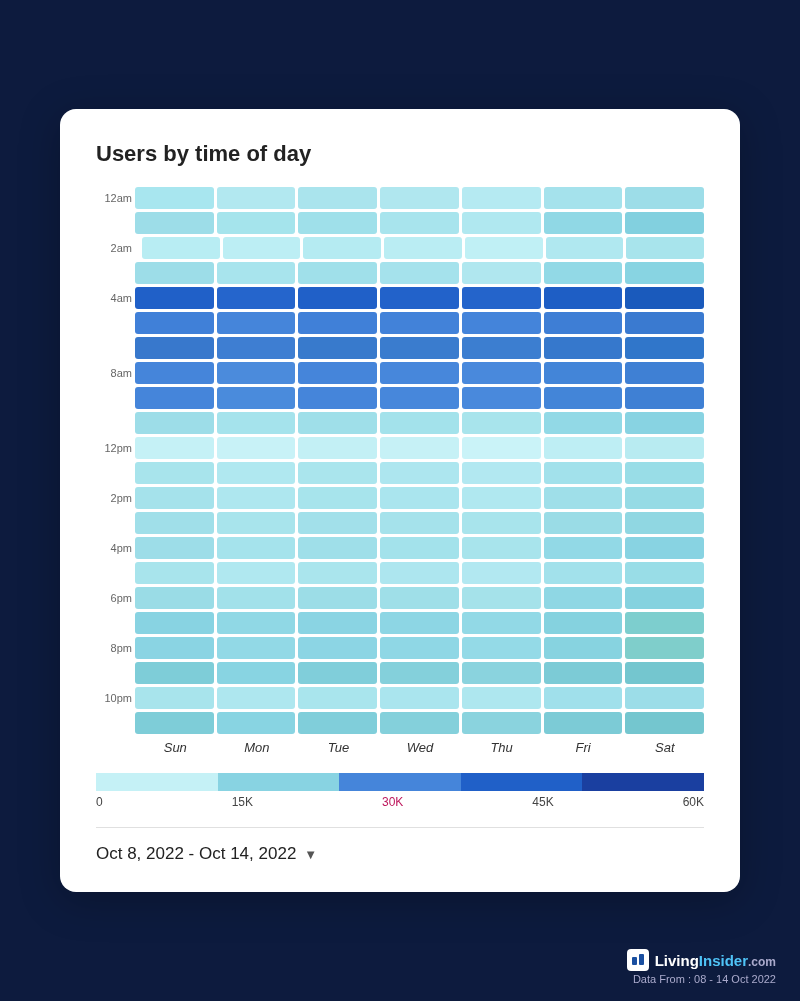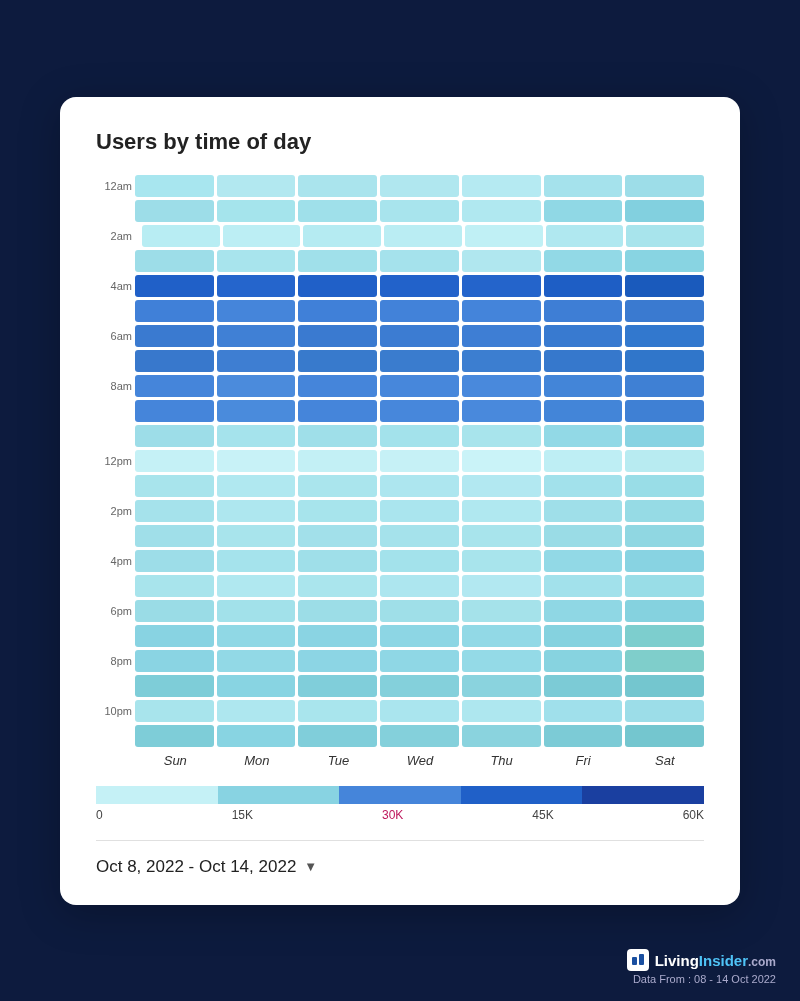--- a/index.html
+++ b/index.html
@@ -179,32 +179,20 @@
               <div style="display: flex; flex-direction: row; gap: 3px; align-items: center;">
                 <div style="width: 36px; text-align: right; font-size: 11px; color: rgb(102, 102, 102); flex-shrink: 0;"></div>
                 <div style="display: flex; flex-direction: row; gap: 3px; flex: 1 1 0%;">
                   <div style="flex: 1 1 0%; height: 22px; border-radius: 3px; background: rgb(64, 128, 216);"></div>
                   <div style="flex: 1 1 0%; height: 22px; border-radius: 3px; background: rgb(69, 133, 218);"></div>
                   <div style="flex: 1 1 0%; height: 22px; border-radius: 3px; background: rgb(64, 128, 216);"></div>
                   <div style="flex: 1 1 0%; height: 22px; border-radius: 3px; background: rgb(66, 130, 217);"></div>
                   <div style="flex: 1 1 0%; height: 22px; border-radius: 3px; background: rgb(68, 132, 218);"></div>
                   <div style="flex: 1 1 0%; height: 22px; border-radius: 3px; background: rgb(62, 126, 213);"></div>
                   <div style="flex: 1 1 0%; height: 22px; border-radius: 3px; background: rgb(58, 122, 208);"></div>
-                </div>
-              </div>
-              <div style="display: flex; flex-direction: row; gap: 3px; align-items: center;">
-                <div style="width: 36px; text-align: right; font-size: 11px; color: rgb(102, 102, 102); flex-shrink: 0;">6am</div>
-                <div style="display: flex; flex-direction: row; gap: 3px; flex: 1 1 0%;">
-                  <div style="flex: 1 1 0%; height: 22px; border-radius: 3px; background: rgb(58, 122, 208);"></div>
-                  <div style="flex: 1 1 0%; height: 22px; border-radius: 3px; background: rgb(64, 128, 213);"></div>
-                  <div style="flex: 1 1 0%; height: 22px; border-radius: 3px; background: rgb(58, 122, 208);"></div>
-                  <div style="flex: 1 1 0%; height: 22px; border-radius: 3px; background: rgb(60, 124, 210);"></div>
-                  <div style="flex: 1 1 0%; height: 22px; border-radius: 3px; background: rgb(62, 126, 212);"></div>
-                  <div style="flex: 1 1 0%; height: 22px; border-radius: 3px; background: rgb(56, 122, 208);"></div>
-                  <div style="flex: 1 1 0%; height: 22px; border-radius: 3px; background: rgb(50, 120, 206);"></div>
                 </div>
               </div>
               <div style="display: flex; flex-direction: row; gap: 3px; align-items: center;">
                 <div style="width: 36px; text-align: right; font-size: 11px; color: rgb(102, 102, 102); flex-shrink: 0;"></div>
                 <div style="display: flex; flex-direction: row; gap: 3px; flex: 1 1 0%;">
                   <div style="flex: 1 1 0%; height: 22px; border-radius: 3px; background: rgb(56, 120, 204);"></div>
                   <div style="flex: 1 1 0%; height: 22px; border-radius: 3px; background: rgb(62, 126, 210);"></div>
                   <div style="flex: 1 1 0%; height: 22px; border-radius: 3px; background: rgb(56, 122, 204);"></div>
                   <div style="flex: 1 1 0%; height: 22px; border-radius: 3px; background: rgb(58, 124, 206);"></div>
                   <div style="flex: 1 1 0%; height: 22px; border-radius: 3px; background: rgb(60, 126, 208);"></div>

